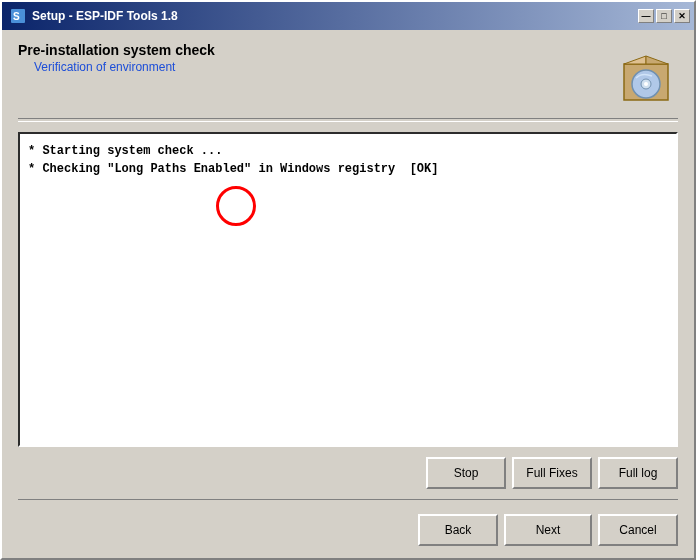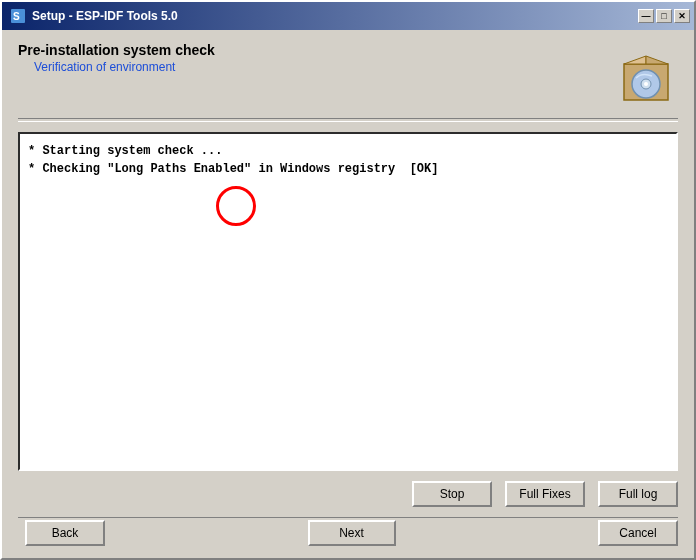--- a/index.html
+++ b/index.html
@@ -158,58 +158,57 @@
 
     .action-buttons {
       display: flex;
       justify-content: flex-end;
       gap: 6px;
       margin-bottom: 10px;
     }
 
     .nav-buttons {
       display: flex;
-      justify-content: space-between;
+      justify-content: flex-end;
       gap: 6px;
       border-top: 1px solid #808080;
-      padding-top: 2px;
+      padding-top: 14px;
     }
 
     .btn {
       min-width: 80px;
-      height: 26px;
+      height: 32px;
       background: #d4d0c8;
       border: 2px solid;
       border-color: #ffffff #808080 #808080 #ffffff;
       padding: 0 12px;
       font-size: 12px;
       cursor: pointer;
       display: flex;
       align-items: center;
       justify-content: center;
       font-family: 'Segoe UI', Tahoma, sans-serif;
-      margin-left: 7px;
     }
 
     .btn-primary {
       min-width: 88px;
     }
   </style>
 </head>
 <body>
 
 <div class="window">
 
   <div class="title-bar">
     <div class="title-bar-text">
       <svg class="title-bar-icon" viewBox="0 0 16 16">
         <rect x="1" y="1" width="14" height="14" fill="#4a90d9" rx="1"></rect>
         <text x="3" y="12" font-size="10" fill="white" font-weight="bold">S</text>
       </svg>
-      <span>Setup - ESP-IDF Tools 5.0</span>
+      <span>Setup - ESP-IDF Tools 1.8</span>
     </div>
     <div class="title-bar-controls">
       <button class="title-btn">—</button>
       <button class="title-btn">□</button>
       <button class="title-btn">✕</button>
     </div>
   </div>
 
   <div class="window-content">
 

